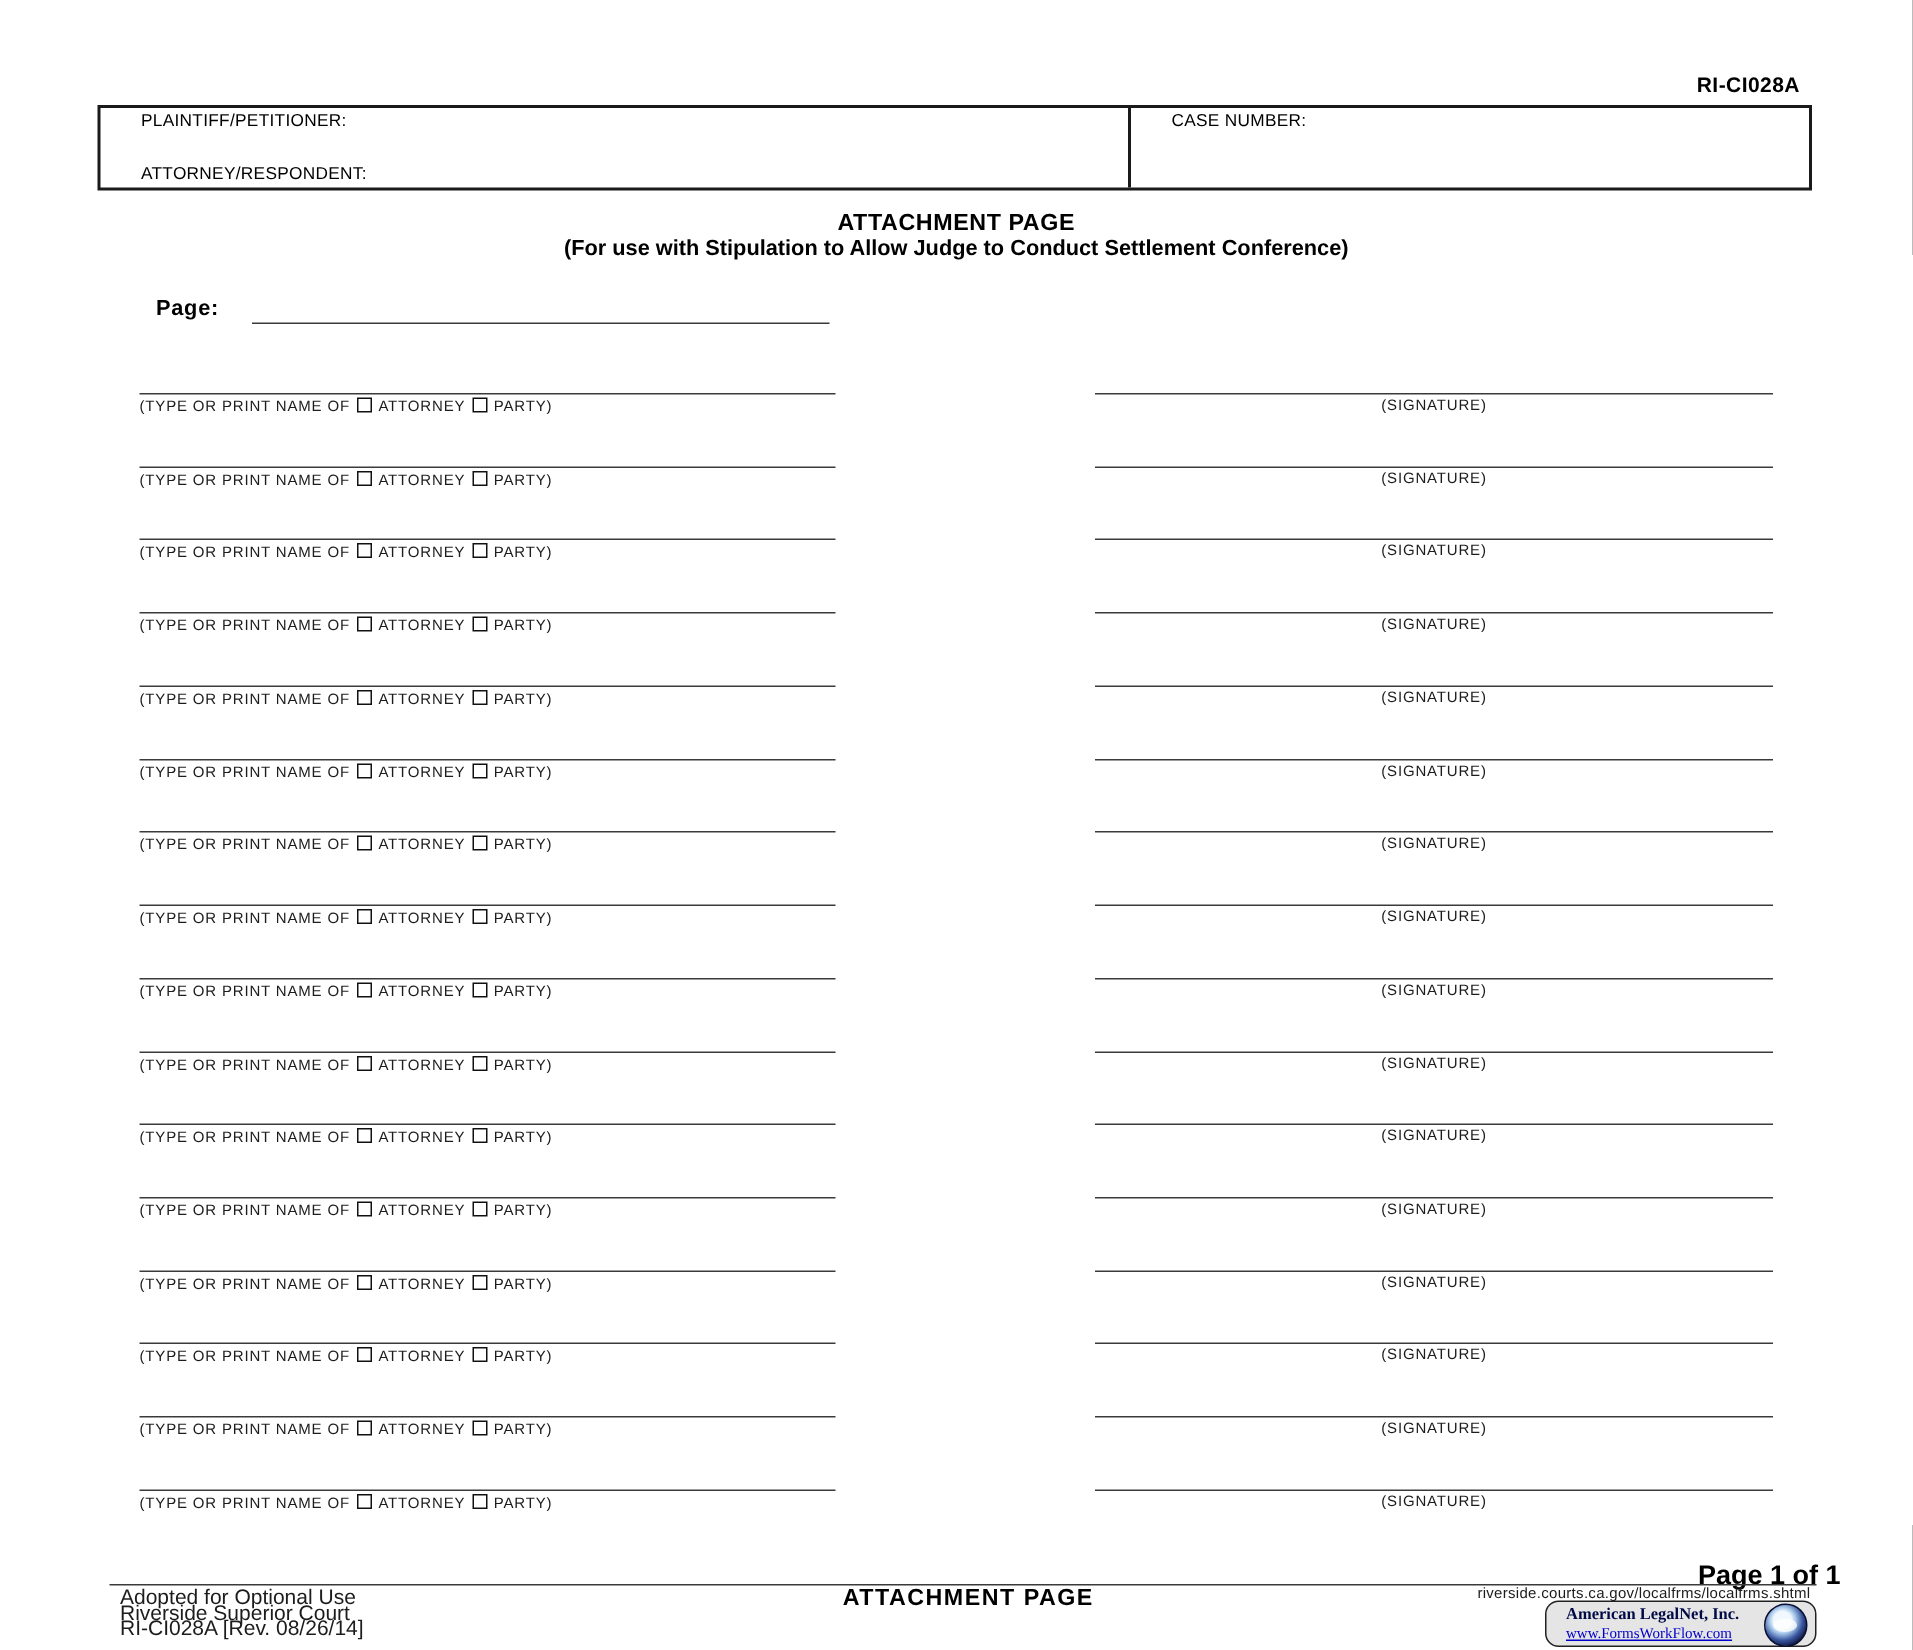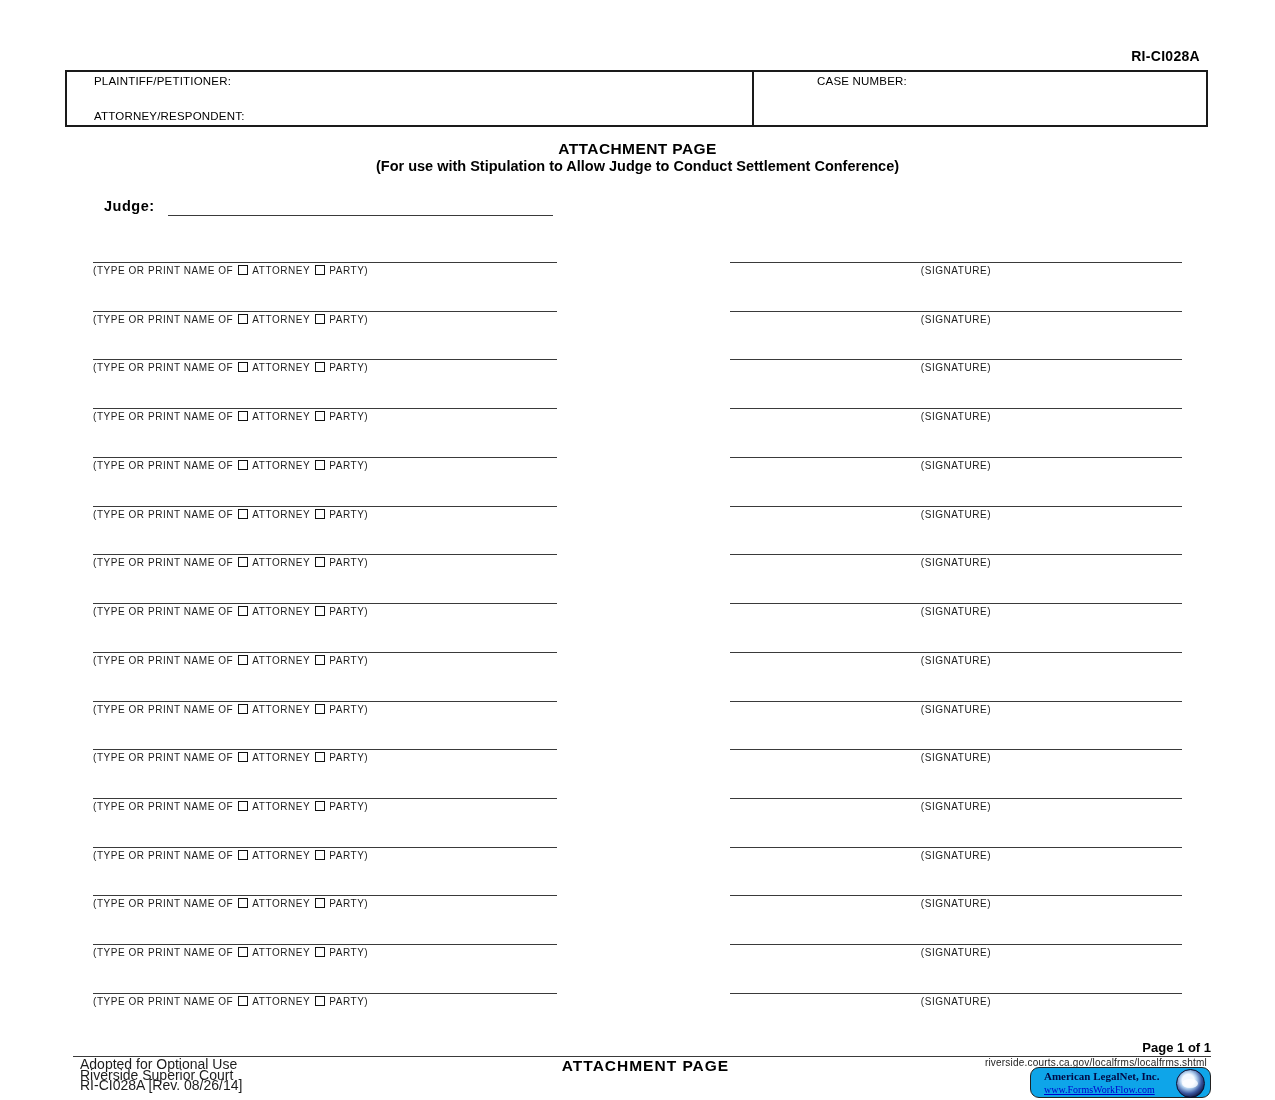--- a/index.html
+++ b/index.html
@@ -6,43 +6,43 @@
   .page{
     position:relative;width:1275px;height:1100px;background:#ffffff;
     font-family:"Liberation Sans","DejaVu Sans",sans-serif;color:#000;
     overflow:hidden;margin:0 auto;
   }
   
   .form-id{position:absolute;top:48px;right:75px;font-size:14px;font-weight:bold;letter-spacing:.3px;}
   
   .caption-box{position:absolute;left:65px;top:70px;width:1143px;height:57px;border:2px solid #1a1a1a;box-sizing:border-box;}
   .caption-left{position:absolute;left:0;top:0;width:687px;height:100%;border-right:2px solid #1a1a1a;box-sizing:border-box;}
-  .caption-right{position:absolute;left:687px;top:0;right:0;height:100%;margin-left:36px;}
+  .caption-right{position:absolute;left:687px;top:0;right:0;height:100%;}
   .caption-label{position:absolute;left:10px;top:3px;font-size:11.5px;letter-spacing:.2px;padding-left:17px;}
   .caption-label.bottom{top:auto;bottom:3px;}
   
   .title-main{position:absolute;left:0;top:140px;width:100%;text-align:center;font-size:15.5px;font-weight:bold;letter-spacing:.4px;}
   .title-sub{position:absolute;left:0;top:158px;width:100%;text-align:center;font-size:14.5px;font-weight:bold;}
   
   .date-label{position:absolute;left:104px;top:198px;font-size:14.5px;font-weight:bold;letter-spacing:.5px;}
   .date-line{position:absolute;left:168px;top:215px;width:385px;border-top:1.5px solid #3a3a3a;}
   
   .sig-row{position:absolute;left:0;width:100%;height:30px;}
   .name-line{position:absolute;left:93px;top:0;width:464px;border-top:1.5px solid #3a3a3a;}
   .sign-line{position:absolute;left:730px;top:0;width:452px;border-top:1.5px solid #3a3a3a;}
   .name-label{position:absolute;left:93px;top:3px;width:464px;text-align:left;font-size:10px;letter-spacing:.55px;color:#1c1c1c;white-space:nowrap;}
   .sign-label{position:absolute;left:730px;top:3px;width:452px;text-align:center;font-size:10px;letter-spacing:.55px;color:#1c1c1c;}
   .cb{display:inline-block;width:8px;height:8px;border:1.7px solid #111;vertical-align:-1px;margin:0 4px 0 5px;background:#fff;}
   
   .footer-rule{position:absolute;left:73px;top:1056px;width:1138px;border-top:1.5px solid #3a3a3a;}
-  .page-number{position:absolute;right:64px;top:1040px;font-size:13px;font-weight:bold;padding-left:22px;}
+  .page-number{position:absolute;right:48px;top:1040px;font-size:18px;font-weight:bold;padding-left:22px;}
   .footer-left{position:absolute;left:80px;top:1059px;font-size:14px;line-height:10.5px;color:#1c1c1c;}
   .footer-center{position:absolute;left:50%;transform:translateX(-50%);top:1057px;font-size:15.5px;font-weight:bold;letter-spacing:1px;margin-left:8px;}
   .footer-url{position:absolute;right:68px;top:1057px;font-size:10px;color:#1c1c1c;letter-spacing:.2px;}
-  .legalnet-badge{position:absolute;left:1030px;top:1067px;width:181px;height:31px;border:1.5px solid #222;border-radius:9px;box-sizing:border-box;background:#0ea5e9;}
+  .legalnet-badge{position:absolute;left:1030px;top:1067px;width:181px;height:31px;border:1.5px solid #222;border-radius:9px;box-sizing:border-box;background:#e5e5e5;}
   .legalnet-text{position:absolute;left:13px;top:2px;font-family:"Liberation Serif","DejaVu Serif",serif;line-height:13px;white-space:nowrap;}
   .legalnet-name{font-size:11px;font-weight:bold;color:#000a46;}
   .legalnet-link{font-size:10px;color:#0000cc;text-decoration:underline;padding-right:10px;}
   .globe{position:absolute;right:5px;top:1px;width:27px;height:27px;border-radius:50%;
     background:radial-gradient(circle at 42% 38%, #f2f8ff 0 26%, #a8c8ea 38%, #3a57a0 58%, #0c1440 78%, #060b26 100%);
     border:1px solid #0a102e;}
   .globe::after{content:"";position:absolute;left:5px;top:9px;width:16px;height:9px;border-radius:50%;
     background:rgba(255,255,255,.75);}
 </style>
 </head>
@@ -58,21 +58,21 @@
       <div class="caption-label bottom">ATTORNEY/RESPONDENT:</div>
     </div>
     <div class="caption-right">
       <div class="caption-label">CASE NUMBER:</div>
     </div>
   </div>
 
   <div class="title-main">ATTACHMENT PAGE</div>
   <div class="title-sub">(For use with Stipulation to Allow Judge to Conduct Settlement Conference)</div>
 
-  <div class="date-label">Judge:</div>
+  <div class="date-label">Page:</div>
   <div class="date-line"></div>
 
   <div>
     <div class="sig-row" style="top: 262px;">
       <div class="name-line"></div>
       <div class="name-label"><span>(TYPE OR PRINT NAME OF</span><span class="cb"></span><span>ATTORNEY</span><span class="cb"></span><span>PARTY)</span></div>
       <div class="sign-line"></div>
       <div class="sign-label">(SIGNATURE)</div>
     </div>
 

